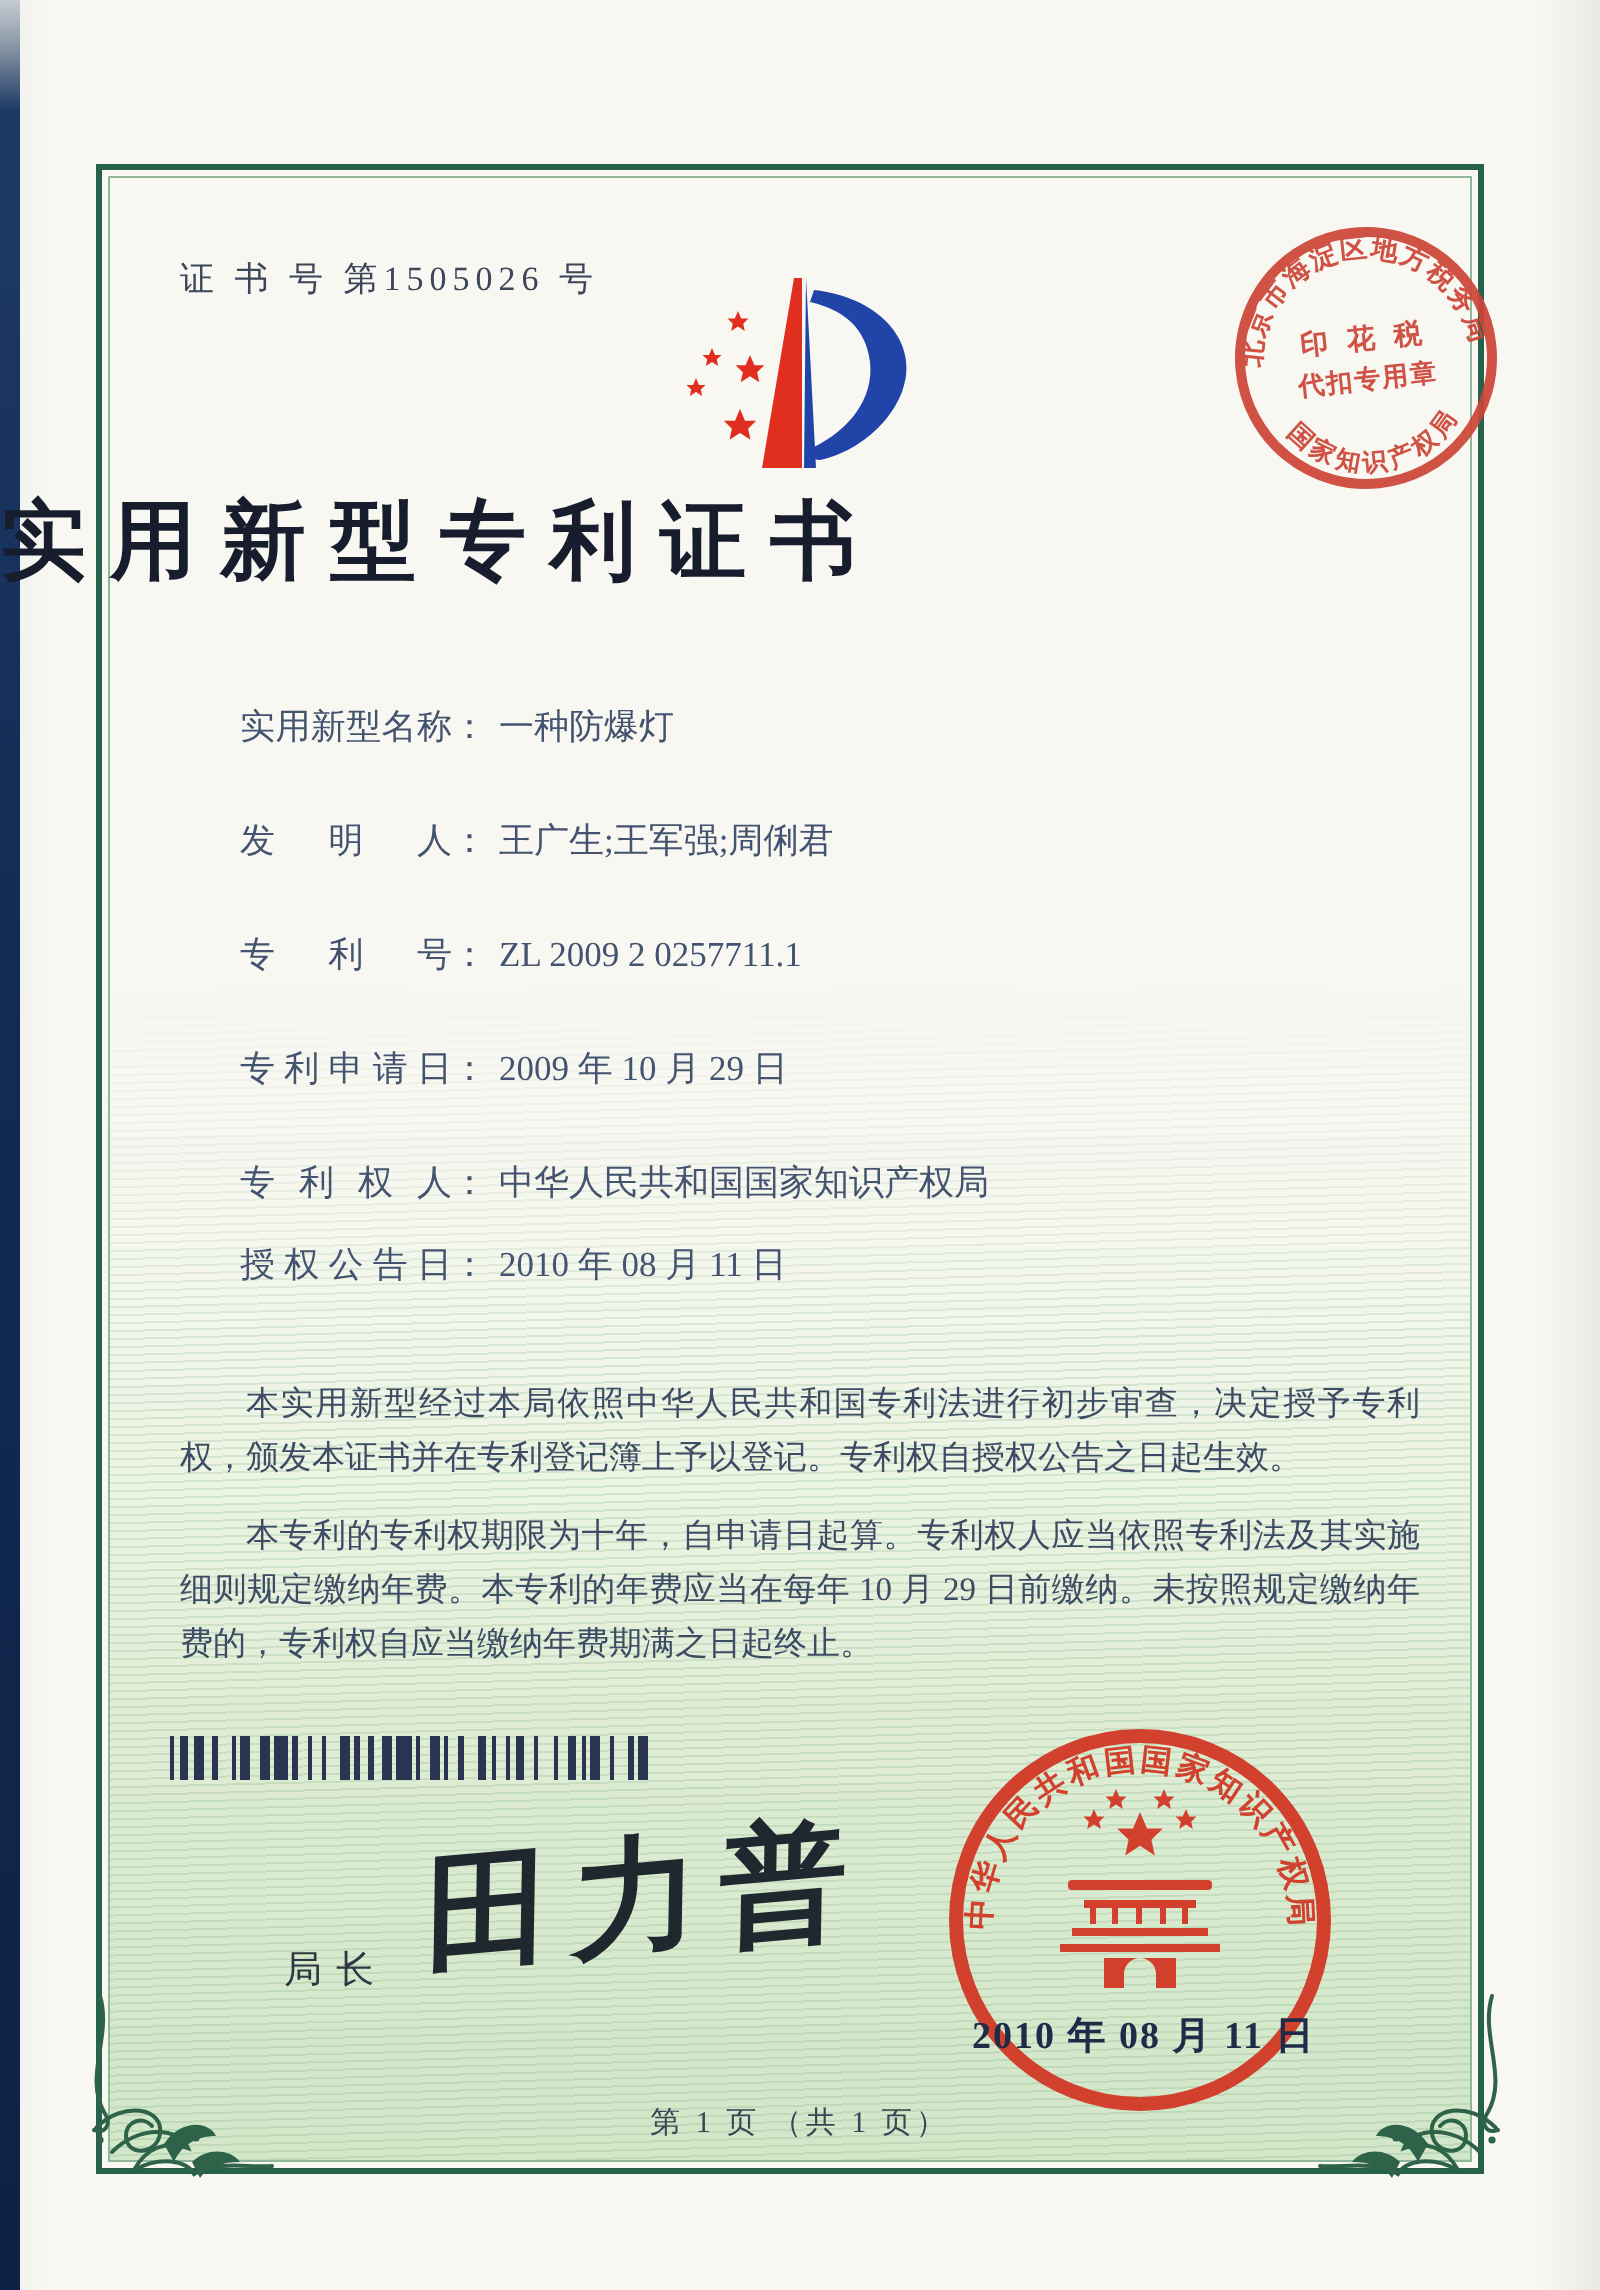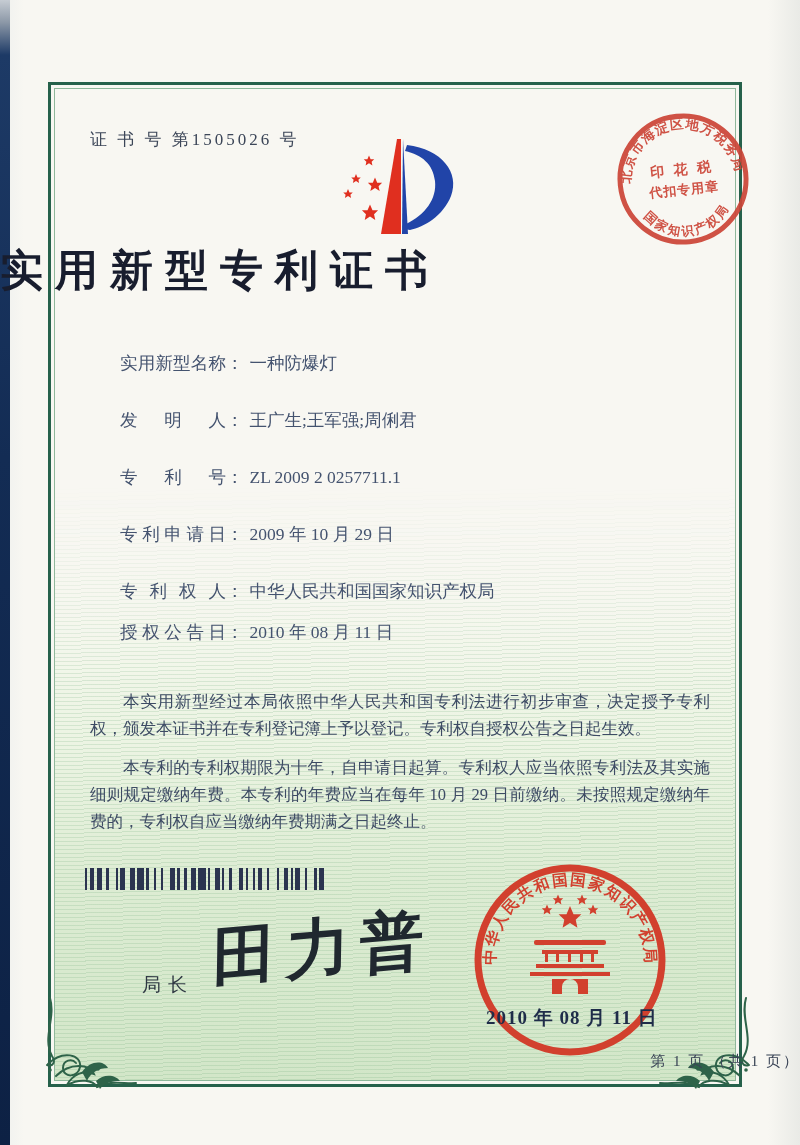--- a/index.html
+++ b/index.html
@@ -61,21 +61,21 @@
     left:212px;top:905px;font-size:64px;font-weight:600;color:#20282f;z-index:3;
     letter-spacing:10px;transform:rotate(-5deg) skewX(-6deg);
     font-family:"DejaVu Serif","Liberation Serif",serif;
   }
   .seal{left:470px;top:860px;z-index:3;opacity:.96;}
   .seal-date{
     left:486px;top:1005px;font-size:19px;font-weight:bold;letter-spacing:1px;
     color:#1f2c49;z-index:4;
   }
   .footer{
-    left:0;top:1052px;width:100%;text-align:right;font-size:15px;
+    left:0;top:1052px;width:100%;text-align:center;font-size:15px;
     letter-spacing:2px;color:#3a4456;z-index:3;
   }
   .flourish{z-index:2;}
   .flourish.fl-left{left:36px;top:996px;}
   .flourish.fl-right{left:656px;top:996px;transform:scaleX(-1);}
 </style>
 </head>
 <body>
 
 <svg width="0" height="0" style="position:absolute" aria-hidden="true">

